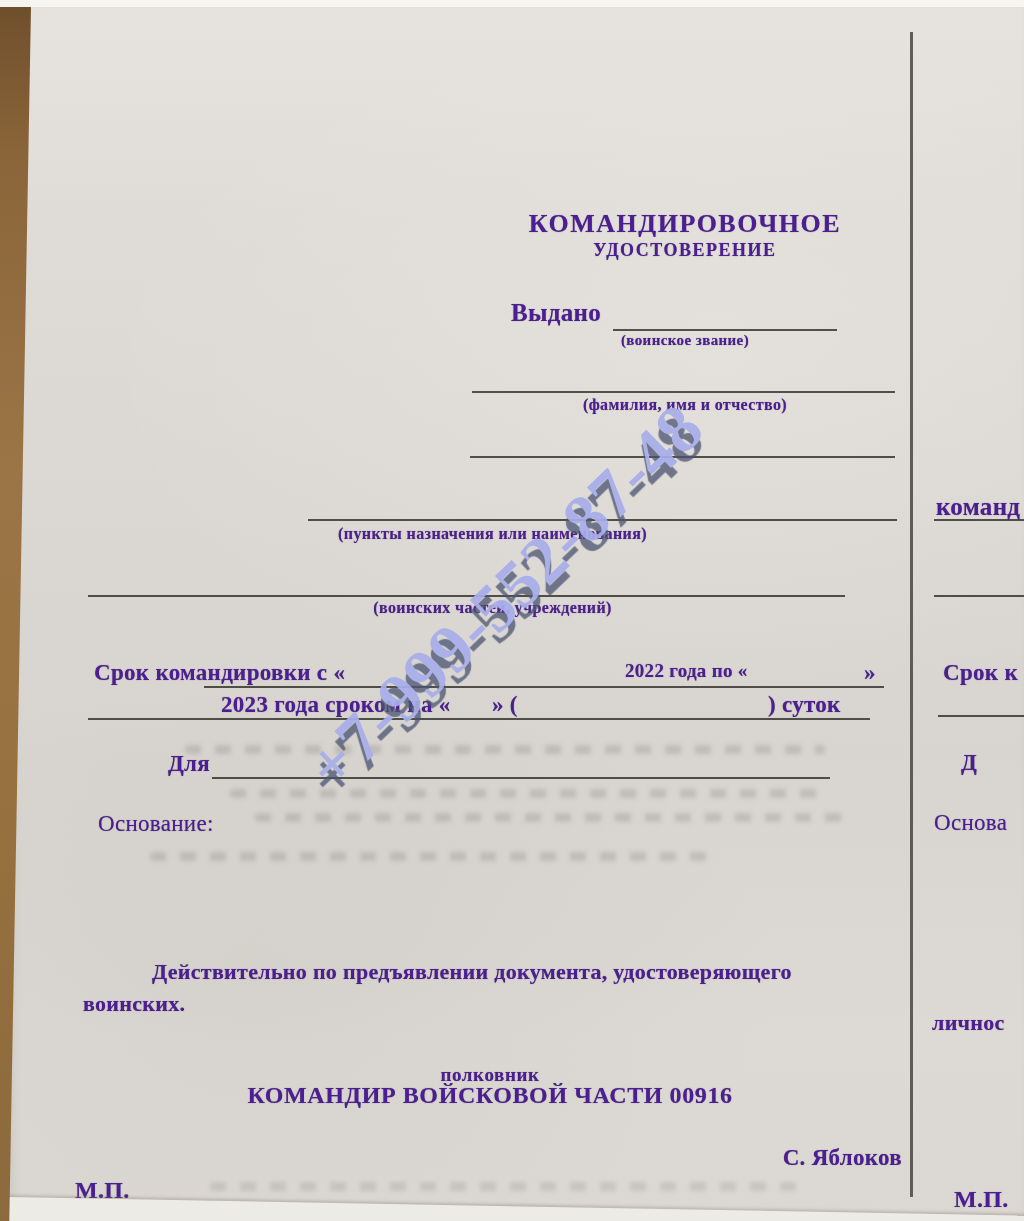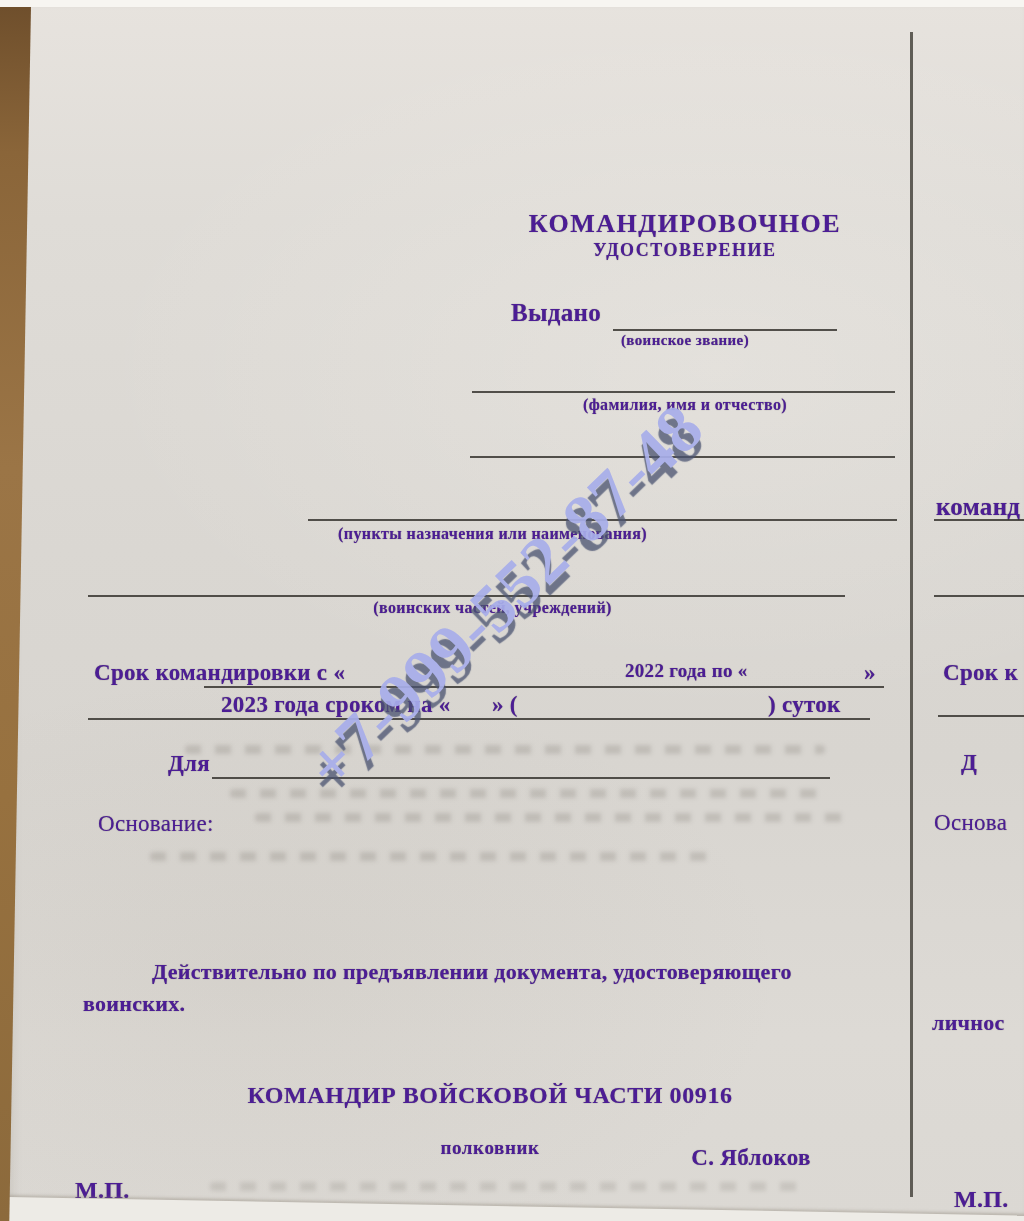--- a/index.html
+++ b/index.html
@@ -108,22 +108,22 @@
 
   <div class="t sb" style="left:168px;top:751px;font-size:23px;">Для</div>
   <div class="rule" style="left:212px;top:777px;width:618px;"></div>
 
   <div class="t" style="left:86px;top:811px;font-size:23px;margin-left:12px;">Основание:</div>
 
   <div class="t b" style="left:152px;top:960px;font-size:22px;">Действительно по предъявлении документа, удостоверяющего</div>
   <div class="t b" style="left:83px;top:992px;font-size:22px;">воинских.</div>
 
   <div class="t b center" style="left:90px;top:1082px;width:800px;font-size:24px;letter-spacing:.6px;">КОМАНДИР ВОЙСКОВОЙ ЧАСТИ 00916</div>
-  <div class="t b center" style="left:90px;top:1137px;width:800px;font-size:19px;letter-spacing:.6px;">полковник</div>
-  <div class="t sb right" style="left:600px;top:1145px;width:302px;font-size:23px;text-align:center;">С. Яблоков</div>
+  <div class="t b center" style="left:90px;top:1064px;width:800px;font-size:19px;letter-spacing:.6px;">полковник</div>
+  <div class="t sb right" style="left:600px;top:1145px;width:302px;font-size:23px;">С. Яблоков</div>
   <div class="t b" style="left:75px;top:1177px;font-size:24px;">М.П.</div>
 
   <div class="t b" style="left:936px;top:493px;font-size:25px;">команд</div>
   <div class="rule" style="left:934px;top:519px;width:90px;"></div>
 
   <div class="rule" style="left:934px;top:595px;width:90px;"></div>
 
   <div class="t b" style="left:943px;top:660px;font-size:23px;">Срок к</div>
   <div class="rule" style="left:938px;top:715px;width:86px;"></div>
 

